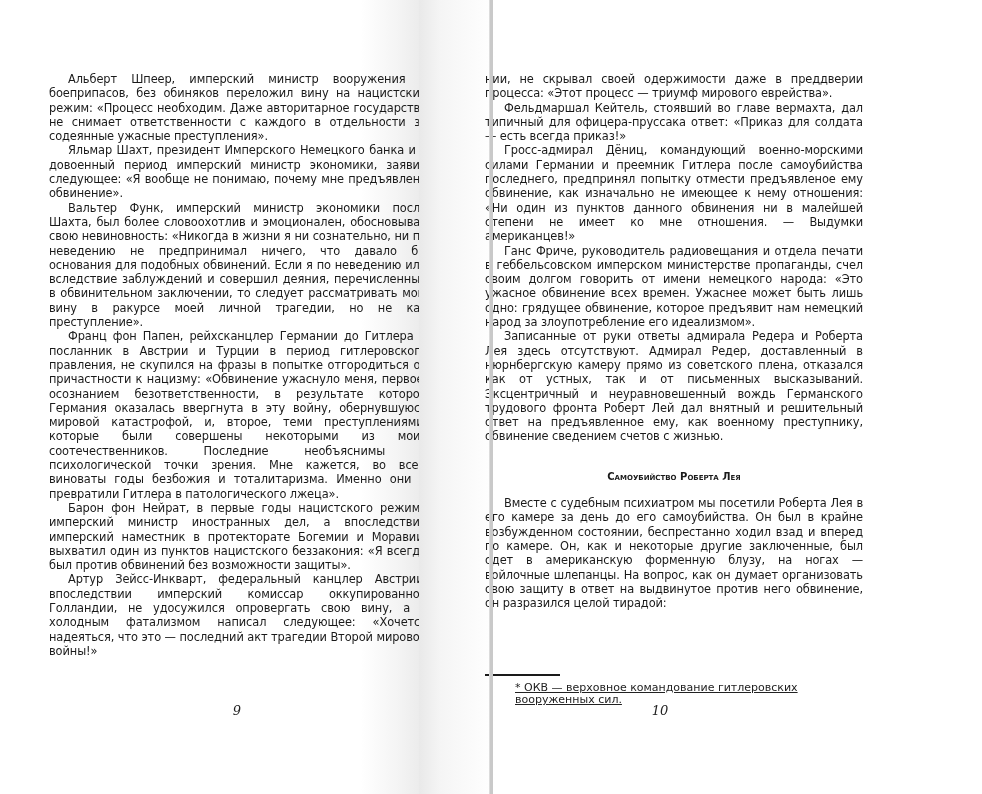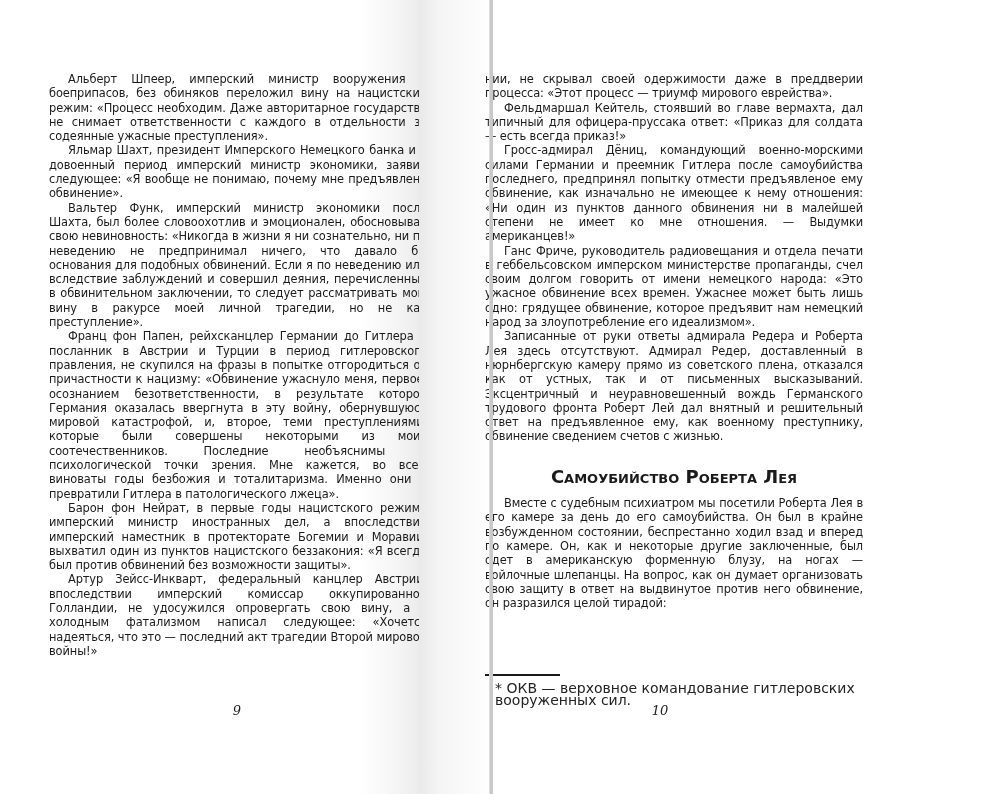--- a/index.html
+++ b/index.html
@@ -46,38 +46,39 @@
   .page-right .text-block { left: 66px; }
   .text-block p {
     margin: 0;
     text-indent: 19px;
   }
   .text-block p.cont { text-indent: 0; }
   .section-title {
     margin: 26px 0 12px 0;
     text-align: center;
     font-weight: bold;
-    font-size: 18px;
+    font-size: 10px;
     font-variant: small-caps;
     letter-spacing: 0;
     text-indent: 0;
   }
   .footnote-rule {
     position: absolute;
     left: 66px; top: 674px;
     width: 75px; height: 0;
     border-top: 2px solid #1a1a1a;
   }
   .footnote {
     position: absolute;
-    left: 76px; top: 682px;
+    left: 96px; top: 682px;
     width: 360px;
-    font-size: 14px;
+    font-size: 11px;
     line-height: 12px;
     color: #222;
+    text-decoration: underline;
   }
   .page-number {
     position: absolute;
     top: 703px;
     font-family: "DejaVu Serif", serif;
     font-style: italic;
     font-size: 13px;
     color: #222;
     text-align: center;
     width: 40px;

